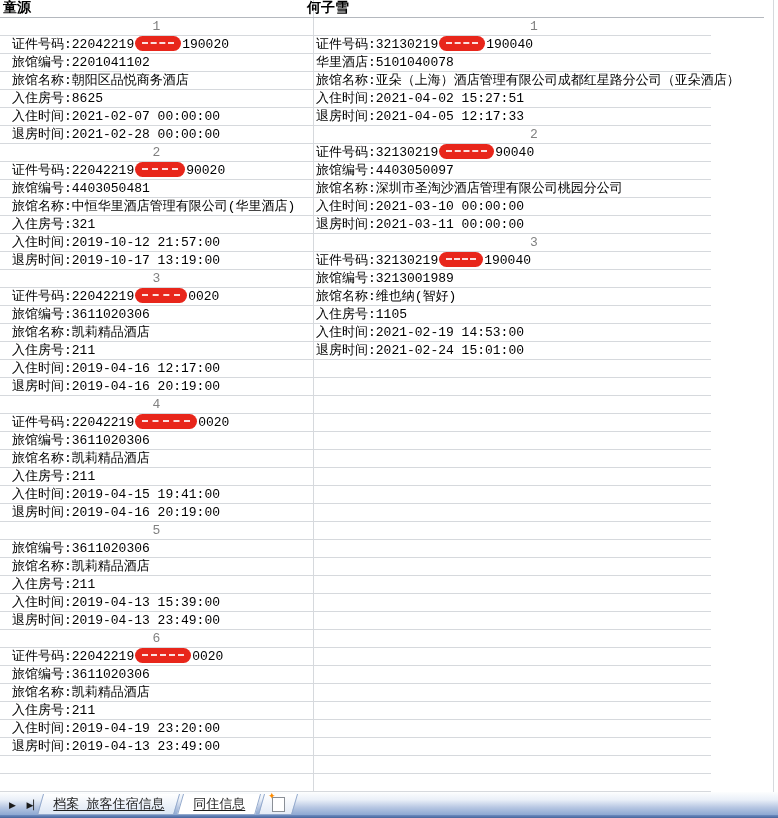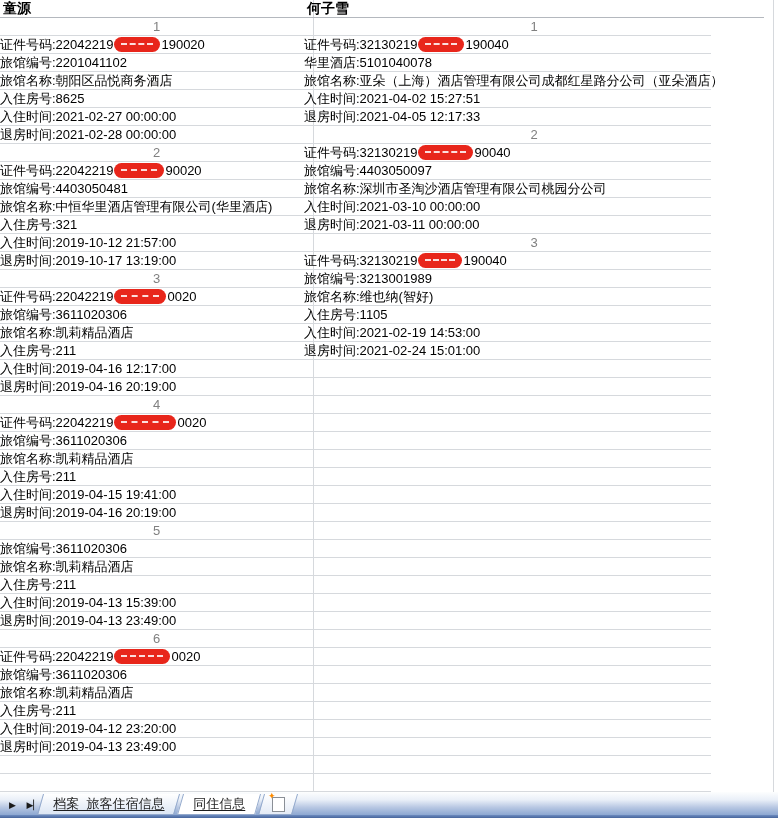--- a/index.html
+++ b/index.html
@@ -6,35 +6,36 @@
   .app {
     position:relative; width:778px; height:818px; overflow:hidden;
     background:#ffffff;
     font-family:"Liberation Sans", sans-serif;
     color:#000;
   }
   
   .sheet {
     position:absolute; left:0; top:0; width:711px; height:792px;
     background:repeating-linear-gradient(to bottom, transparent 0 17px, #d6d9dd 17px 18px);
+    font-family:Liberation Mono, monospace;
   }
   .vline { position:absolute; top:0; height:792px; width:1px; background:#d6d9dd; }
   .v1 { left:313px; }
   .v2 { left:773px; }
   .col { position:absolute; top:0; }
   .colA { left:0; width:313px; }
   .colB { left:304px; width:460px; }
   .row { height:18px; line-height:18px; font-size:13px; white-space:nowrap; overflow:visible; }
   .header-row {
     font-weight:bold; font-size:14px; padding-left:3px;
     box-sizing:border-box; line-height:17px; height:18px;
     border-bottom:1px solid #b4b8be;
   }
   .num-row { text-align:center; color:#808080; }
-  .field-row { }
+  .field-row { padding-left:12px; }
   
   .redaction {
     display:inline-block; vertical-align:middle; height:15px;
     border-radius:9px; background:#e8261b; margin:0 1px 3px 1px; position:relative;
   }
   .redaction::after {
     content:""; position:absolute; left:7px; right:7px; top:6px;
     border-top:2px dashed rgba(255,255,255,.85);
   }
   
@@ -84,21 +85,21 @@
     <div class="vline v2"></div>
 
     <div class="col colA">
       <div class="row header-row">童源</div>
       <div>
           <div class="row num-row">1</div>
           <div class="row field-row"><span>证件号码:22042219</span><span class="redaction" style="width: 46px;"></span><span>190020</span></div>
           <div class="row field-row">旅馆编号:2201041102</div>
           <div class="row field-row">旅馆名称:朝阳区品悦商务酒店</div>
           <div class="row field-row">入住房号:8625</div>
-          <div class="row field-row">入住时间:2021-02-27 00:00:00</div>
+          <div class="row field-row">入住时间:2021-02-07 00:00:00</div>
           <div class="row field-row">退房时间:2021-02-28 00:00:00</div>
           <div class="row num-row">2</div>
           <div class="row field-row"><span>证件号码:22042219</span><span class="redaction" style="width: 50px;"></span><span>90020</span></div>
           <div class="row field-row">旅馆编号:4403050481</div>
           <div class="row field-row">旅馆名称:中恒华里酒店管理有限公司(华里酒店)</div>
           <div class="row field-row">入住房号:321</div>
           <div class="row field-row">入住时间:2019-10-12 21:57:00</div>
           <div class="row field-row">退房时间:2019-10-17 13:19:00</div>
           <div class="row num-row">3</div>
           <div class="row field-row"><span>证件号码:22042219</span><span class="redaction" style="width: 52px;"></span><span>0020</span></div>
@@ -118,21 +119,21 @@
           <div class="row field-row">旅馆编号:3611020306</div>
           <div class="row field-row">旅馆名称:凯莉精品酒店</div>
           <div class="row field-row">入住房号:211</div>
           <div class="row field-row">入住时间:2019-04-13 15:39:00</div>
           <div class="row field-row">退房时间:2019-04-13 23:49:00</div>
           <div class="row num-row">6</div>
           <div class="row field-row"><span>证件号码:22042219</span><span class="redaction" style="width: 56px;"></span><span>0020</span></div>
           <div class="row field-row">旅馆编号:3611020306</div>
           <div class="row field-row">旅馆名称:凯莉精品酒店</div>
           <div class="row field-row">入住房号:211</div>
-          <div class="row field-row">入住时间:2019-04-12 23:20:00</div>
+          <div class="row field-row">入住时间:2019-04-19 23:20:00</div>
           <div class="row field-row">退房时间:2019-04-13 23:49:00</div>
         </div>
     </div>
 
     <div class="col colB">
       <div class="row header-row">何子雪</div>
       <div>
           <div class="row num-row">1</div>
           <div class="row field-row"><span>证件号码:32130219</span><span class="redaction" style="width: 46px;"></span><span>190040</span></div>
           <div class="row field-row">华里酒店:5101040078</div>

